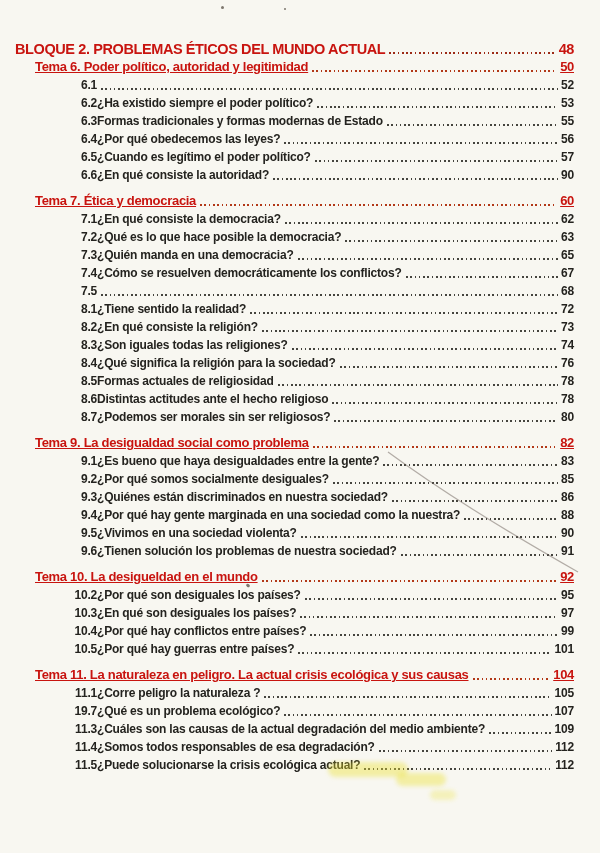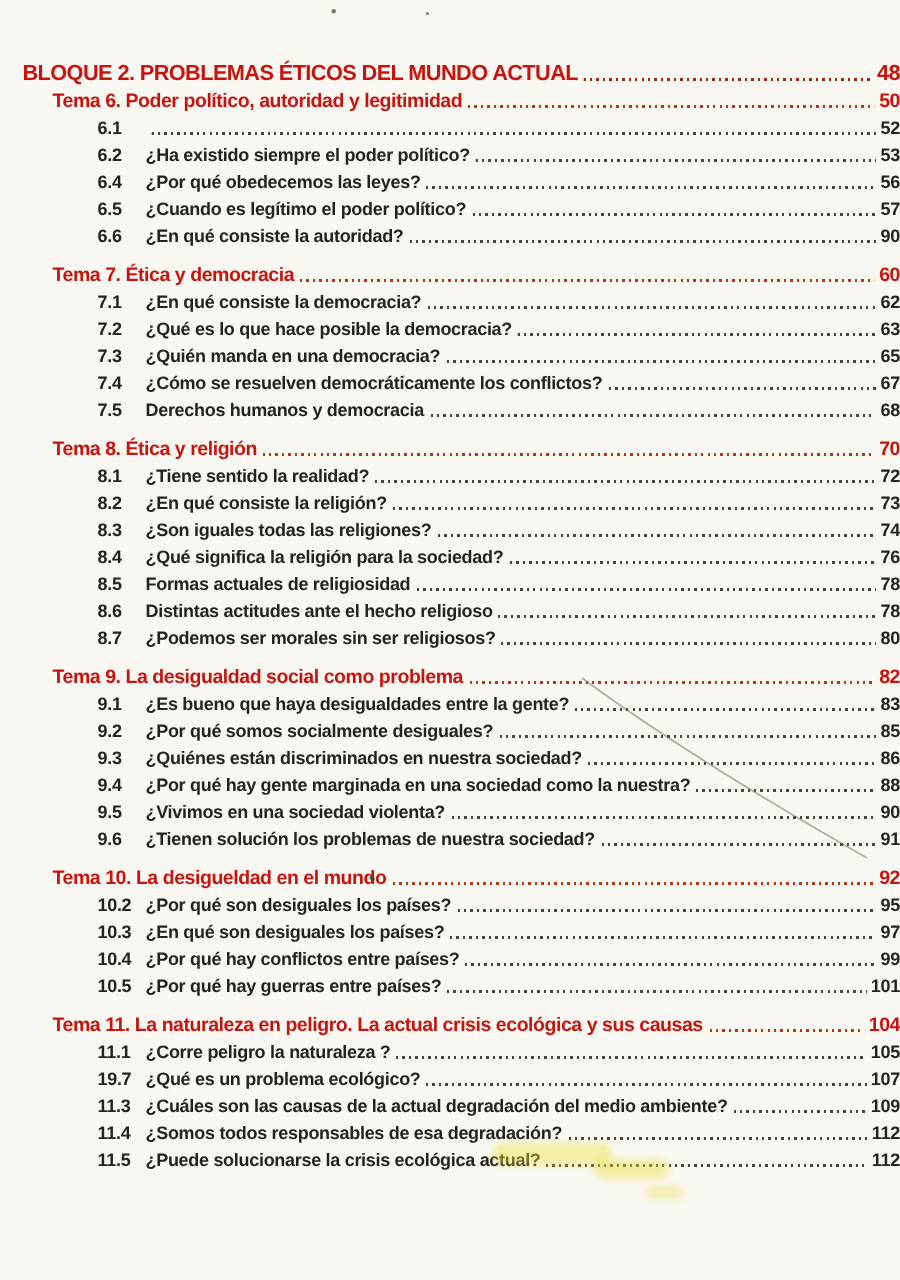--- a/index.html
+++ b/index.html
@@ -7,21 +7,21 @@
     position: relative;
     width: 600px;
     height: 853px;
     background: var(--page-bg, #f8f7f1);
     font-family: "Liberation Sans", sans-serif;
     overflow: hidden;
   }
   .toc {
     position: absolute;
     left: 15px;
-    right: 0;
+    right: 26px;
     top: 40px;
   }
   .row {
     display: flex;
     align-items: stretch;
     height: 18px;
     line-height: 18px;
     white-space: nowrap;
   }
   .row .lbl { flex: 0 0 auto; }
@@ -49,33 +49,34 @@
     letter-spacing: -0.4px;
   }
   .block .leader { color: #9c2a16; }
   
   .tema {
     color: var(--accent, #c8140f);
     font-weight: 700;
     font-size: 13px;
     letter-spacing: -0.3px;
     margin-left: 20px;
+    text-decoration: underline;
   }
   .tema .leader { color: #b23818; }
   .section + .section .tema { margin-top: 8px; }
   .section:first-child .tema { margin-top: 0; }
   
   .item {
     color: var(--ink, #24231f);
     font-weight: 700;
     font-size: 12px;
     letter-spacing: -0.2px;
     margin-left: 50px;
   }
-  .item .num { flex: 0 0 32px; }
+  .item .num { flex: 0 0 32px; text-align: right; }
   .item .leader { color: #45443e; }
   .item .pg { font-weight: 700; }
   
   .scratch-svg { position: absolute; left: 0; top: 0; pointer-events: none; }
   .smudge {
     position: absolute;
     background: rgba(235, 224, 48, 0.40);
     border-radius: 10px;
     filter: blur(2px);
     pointer-events: none;
@@ -117,20 +118,26 @@
             <span class="leader"></span>
             <span class="pg">52</span>
           </div>
           <div class="row item">
             <span class="num">6.2</span>
             <span class="lbl">¿Ha existido siempre el poder político?</span>
             <span class="leader"></span>
             <span class="pg">53</span>
           </div>
           <div class="row item">
+            <span class="num">6.3</span>
+            <span class="lbl">Formas tradicionales y formas modernas de Estado</span>
+            <span class="leader"></span>
+            <span class="pg">55</span>
+          </div>
+          <div class="row item">
             <span class="num">6.4</span>
             <span class="lbl">¿Por qué obedecemos las leyes?</span>
             <span class="leader"></span>
             <span class="pg">56</span>
           </div>
           <div class="row item">
             <span class="num">6.5</span>
             <span class="lbl">¿Cuando es legítimo el poder político?</span>
             <span class="leader"></span>
             <span class="pg">57</span>
@@ -167,31 +174,25 @@
             <span class="pg">65</span>
           </div>
           <div class="row item">
             <span class="num">7.4</span>
             <span class="lbl">¿Cómo se resuelven democráticamente los conflictos?</span>
             <span class="leader"></span>
             <span class="pg">67</span>
           </div>
           <div class="row item">
             <span class="num">7.5</span>
-            <span class="lbl">Derechos humanos y democracia</span>
             <span class="leader"></span>
             <span class="pg">68</span>
           </div>
         </div>
         <div class="section">
-          <div class="row tema">
-            <span class="lbl">Tema 8. Ética y religión</span>
-            <span class="leader"></span>
-            <span class="pg">70</span>
-          </div>
           <div class="row item">
             <span class="num">8.1</span>
             <span class="lbl">¿Tiene sentido la realidad?</span>
             <span class="leader"></span>
             <span class="pg">72</span>
           </div>
           <div class="row item">
             <span class="num">8.2</span>
             <span class="lbl">¿En qué consiste la religión?</span>
             <span class="leader"></span>

